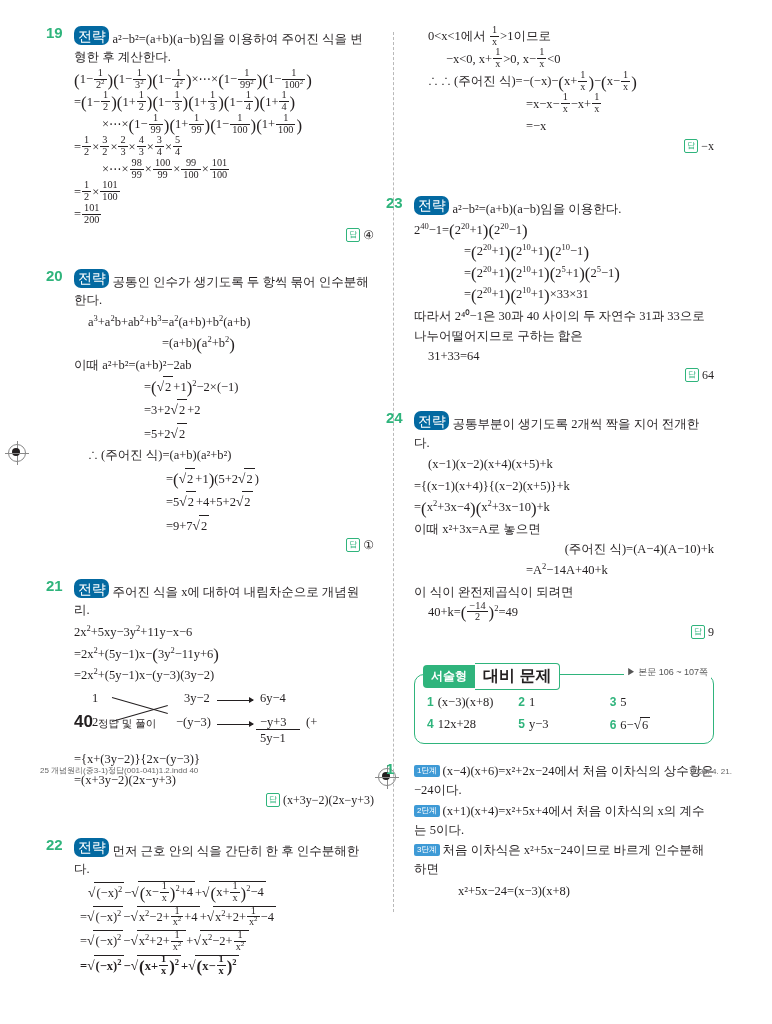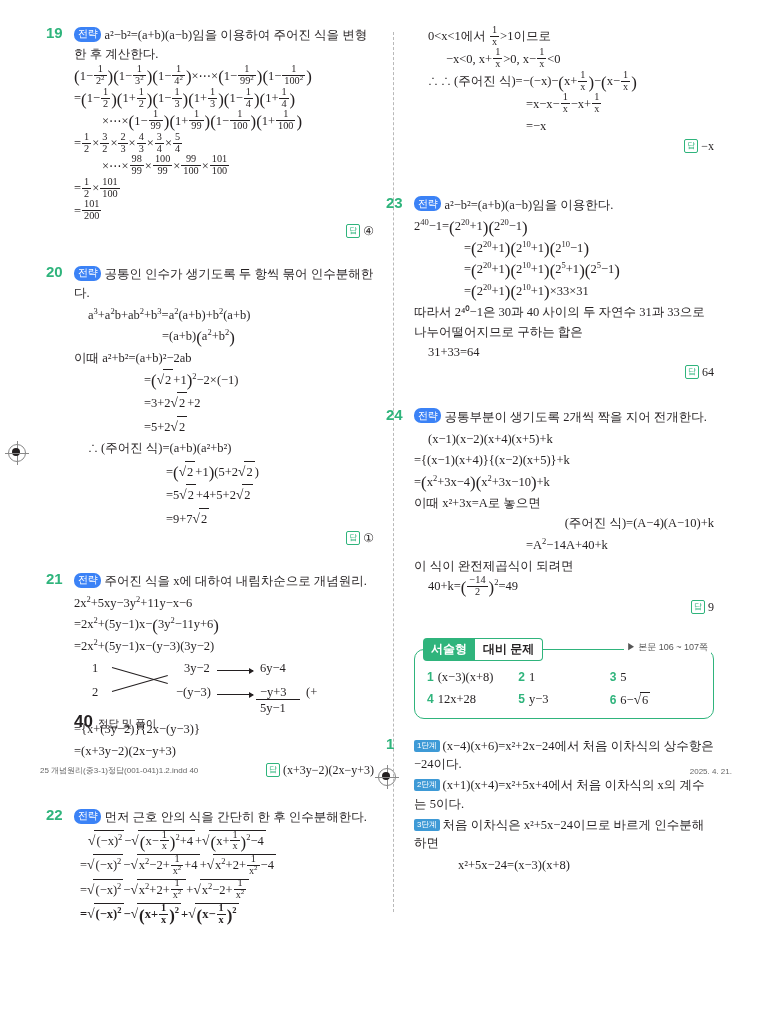--- a/index.html
+++ b/index.html
@@ -58,24 +58,24 @@
     font-weight: bold;
     color: #2fb47c;
   }
   .strategy-line {
     font-size: 12.5px;
     line-height: 1.5;
     margin-bottom: 2px;
   }
   .tag {
     display: inline-block;
-    background: #3b82f6;
+    background: #0369a1;
     color: #ffffff;
     font-family: "Liberation Sans", sans-serif;
-    font-size: 10px;
+    font-size: 14px;
     line-height: 1;
     padding: 2.5px 4px 2.5px 4px;
     border-radius: 7px;
     vertical-align: 2px;
     margin-right: 3px;
     letter-spacing: -0.3px;
   }
   .tag-step {
     display: inline-block;
     background: #3e9ad6;
@@ -195,21 +195,21 @@
     font-weight: bold;
     padding: 3px 8px;
     border-radius: 4px 0 0 4px;
   }
   .seosul-sub {
     background: #ffffff;
     border: 1.5px solid #2fb47c;
     border-left: none;
     color: #231f20;
     font-family: "Liberation Sans", sans-serif;
-    font-size: 12px;
+    font-size: 16px;
     font-weight: bold;
     padding: 2px 8px;
     border-radius: 0 4px 4px 0;
   }
   .seosul-ref {
     position: absolute;
     right: 2px;
     top: -9px;
     background: #ffffff;
     font-family: "Liberation Sans", sans-serif;

